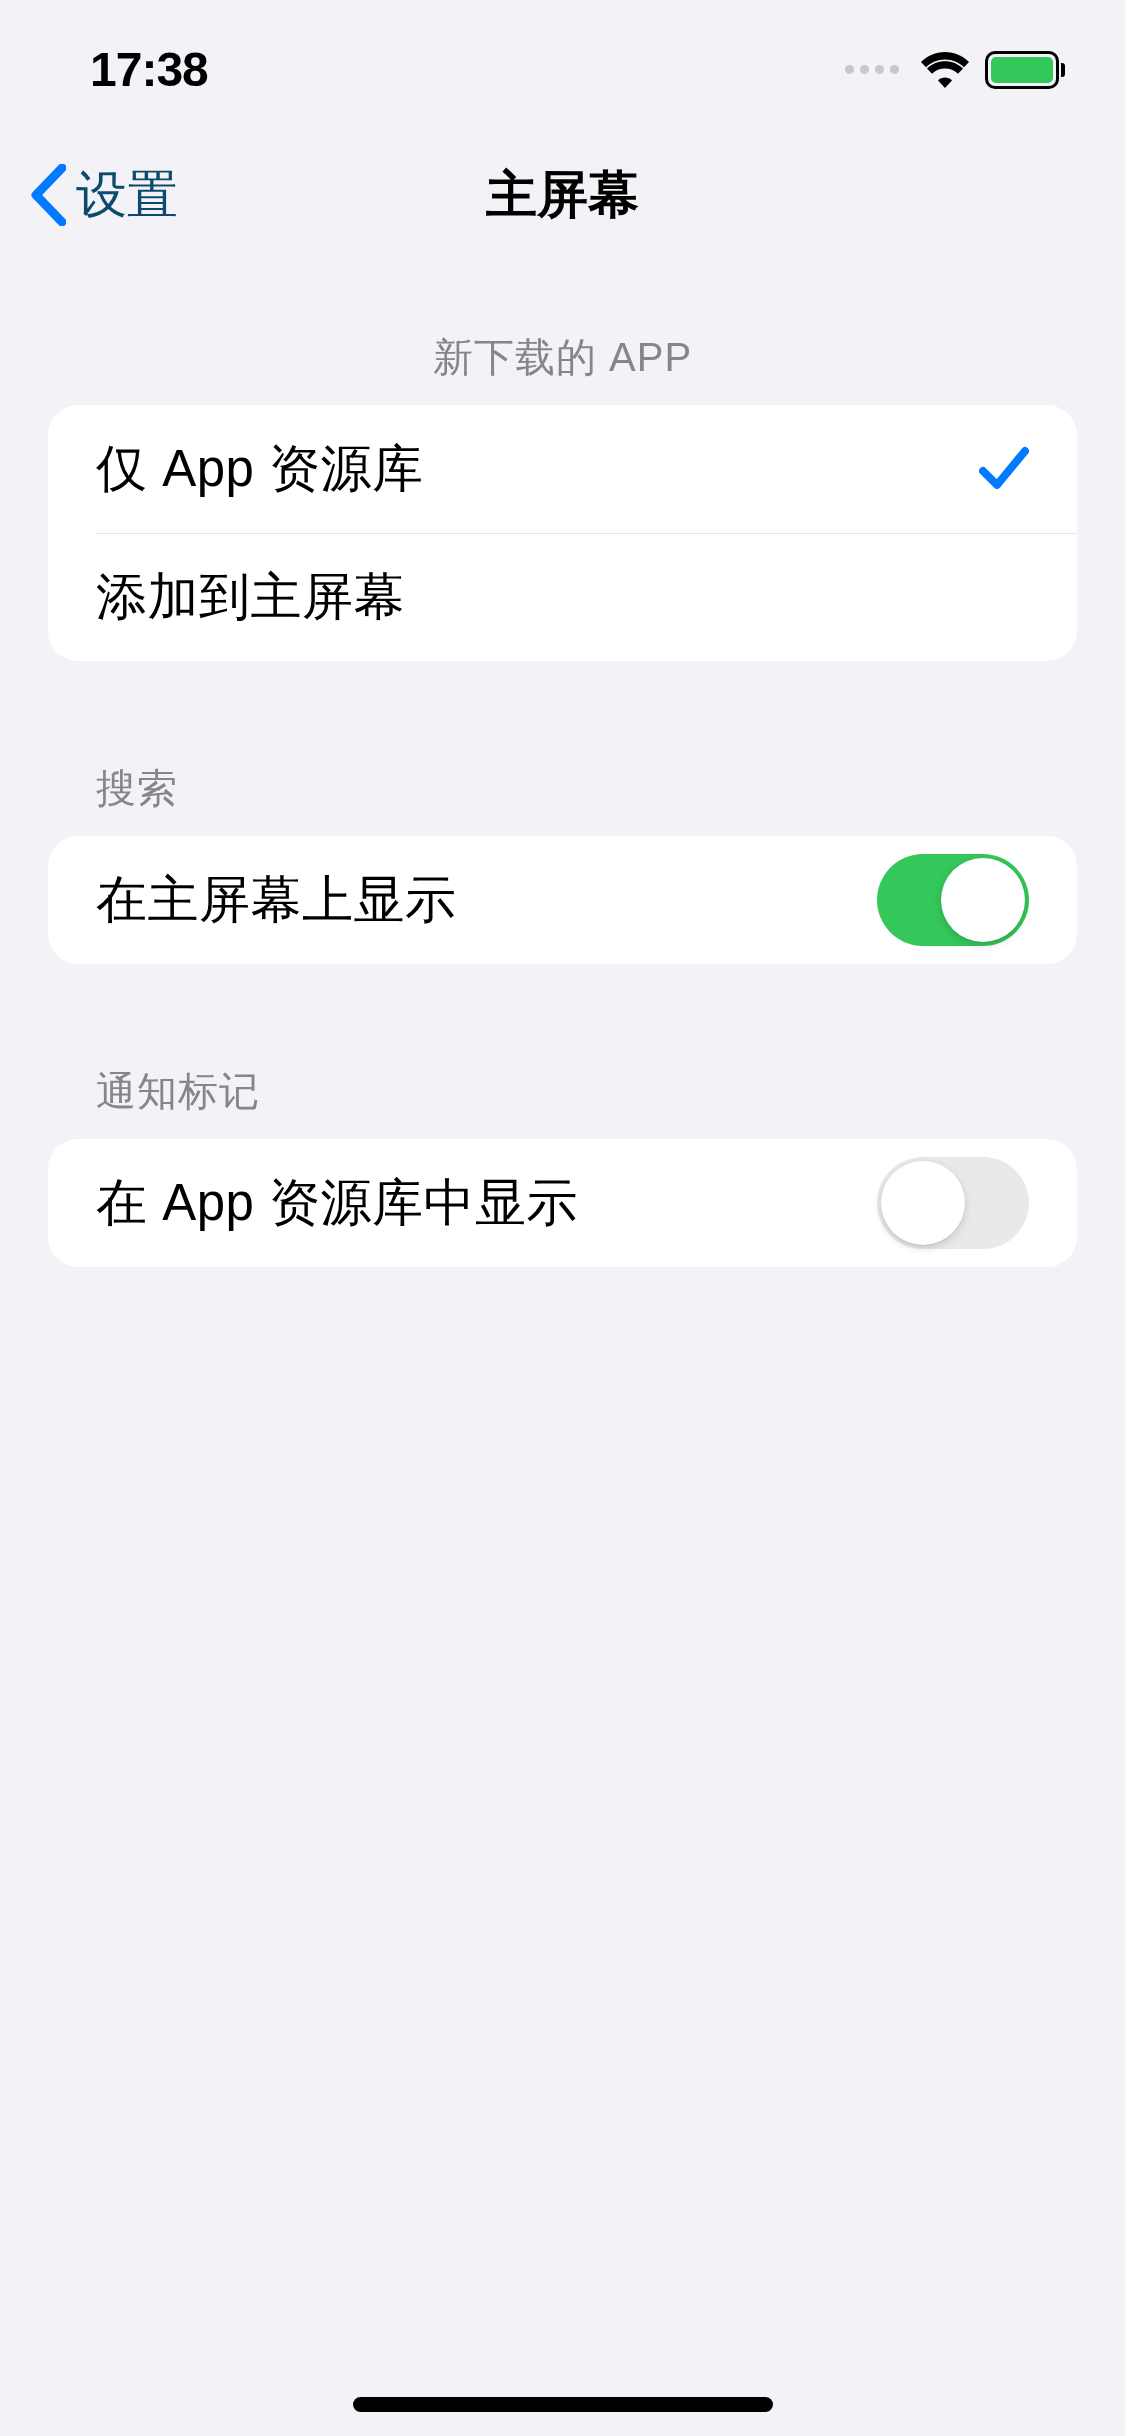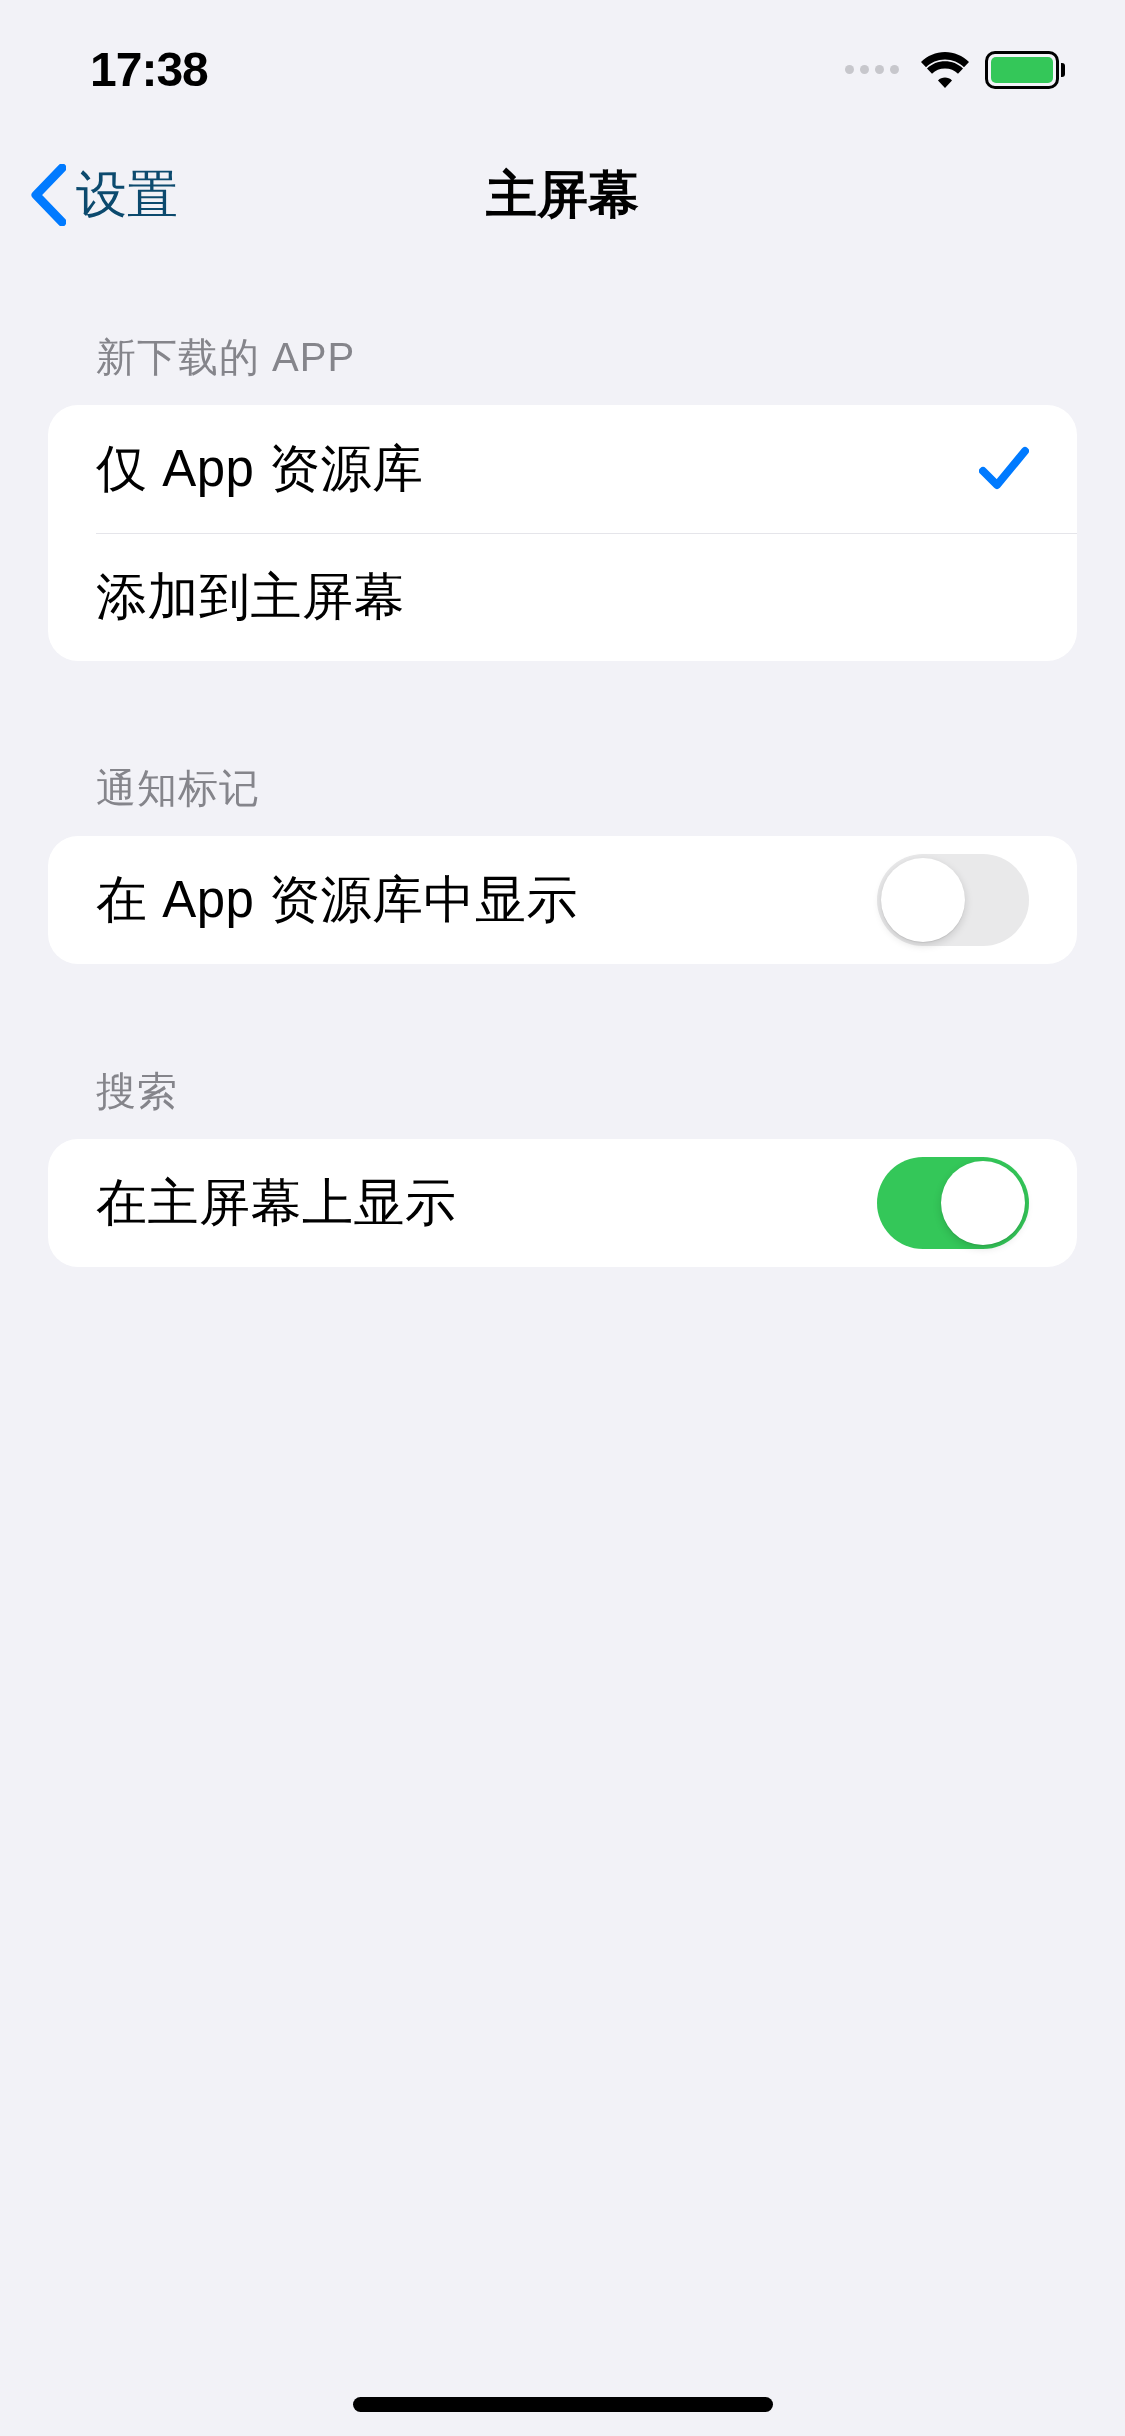--- a/index.html
+++ b/index.html
@@ -100,20 +100,21 @@
       text-align: center;
     }
     .content {
       padding: 0 48px;
     }
     .section {
       margin-top: 100px;
     }
     .section:first-child {
       margin-top: 70px;
+      text-align: center;
     }
     .section-header {
       font-size: 40px;
       color: #85858B;
       padding: 0 48px 20px 48px;
       letter-spacing: 1px;
     }
     .group {
       background: #FFFFFF;
       border-radius: 30px;
@@ -234,38 +235,38 @@
           </svg>
         </span>
       </div>
       <div class="row">
         <span class="row-label">添加到主屏幕</span>
       </div>
     </div>
   </div>
 
   <div class="section">
+    <div class="section-header">搜索</div>
+    <div class="group">
+      <div class="row">
+        <span class="row-label">在主屏幕上显示</span>
+        <div class="toggle on">
+          <div class="toggle-knob"></div>
+        </div>
+      </div>
+    </div>
+  </div>
+
+  <div class="section">
     <div class="section-header">通知标记</div>
     <div class="group">
       <div class="row">
         <span class="row-label">在 App 资源库中显示</span>
         <div class="toggle off">
           <div class="toggle-knob"></div>
         </div>
       </div>
     </div>
   </div>
 
-  <div class="section">
-    <div class="section-header">搜索</div>
-    <div class="group">
-      <div class="row">
-        <span class="row-label">在主屏幕上显示</span>
-        <div class="toggle on">
-          <div class="toggle-knob"></div>
-        </div>
-      </div>
-    </div>
-  </div>
-
 </div>
 
 <div class="home-indicator"></div>
 
 </body></html>

